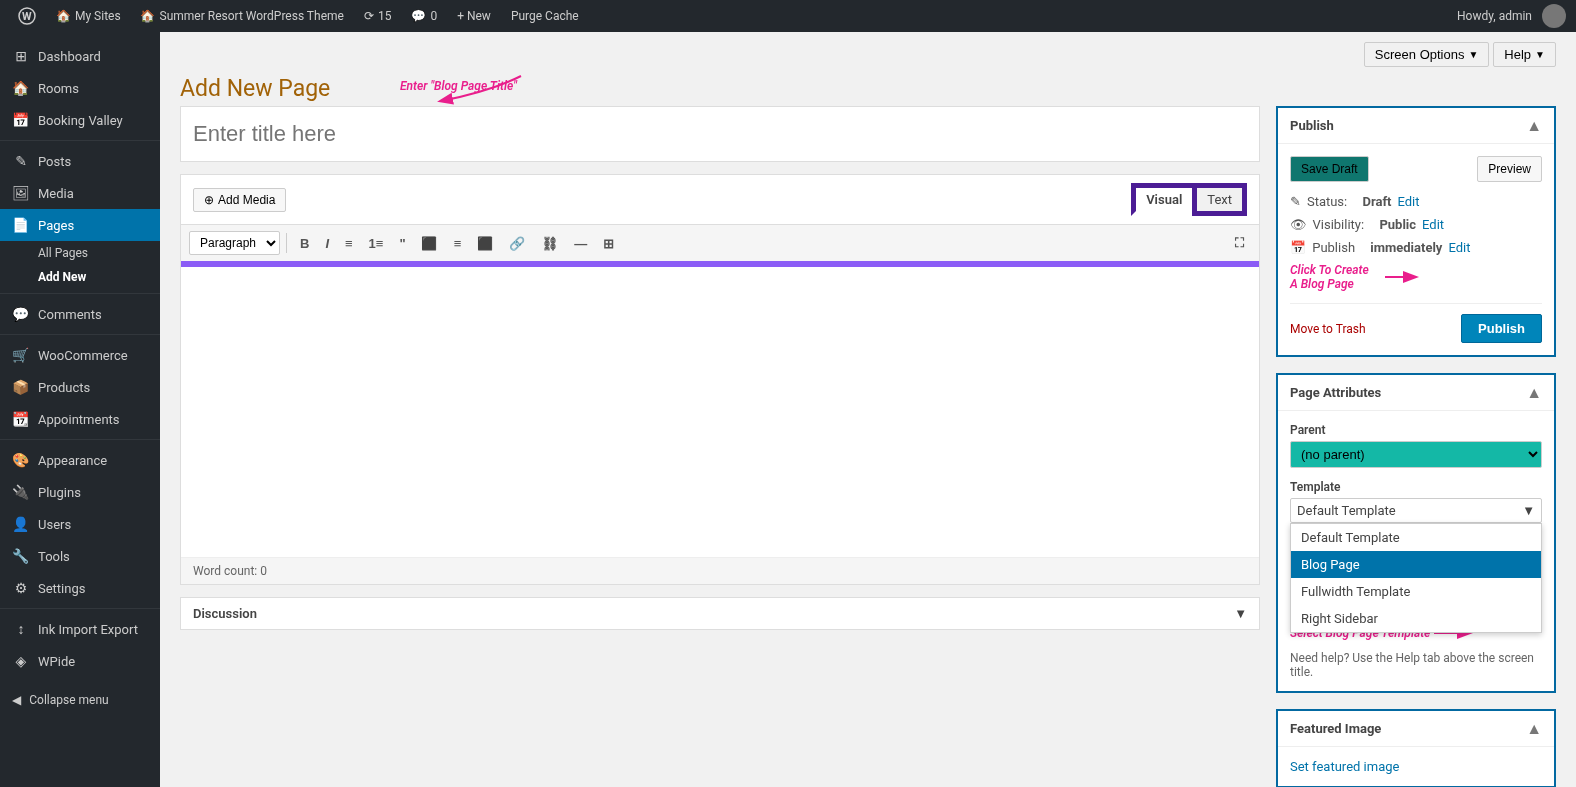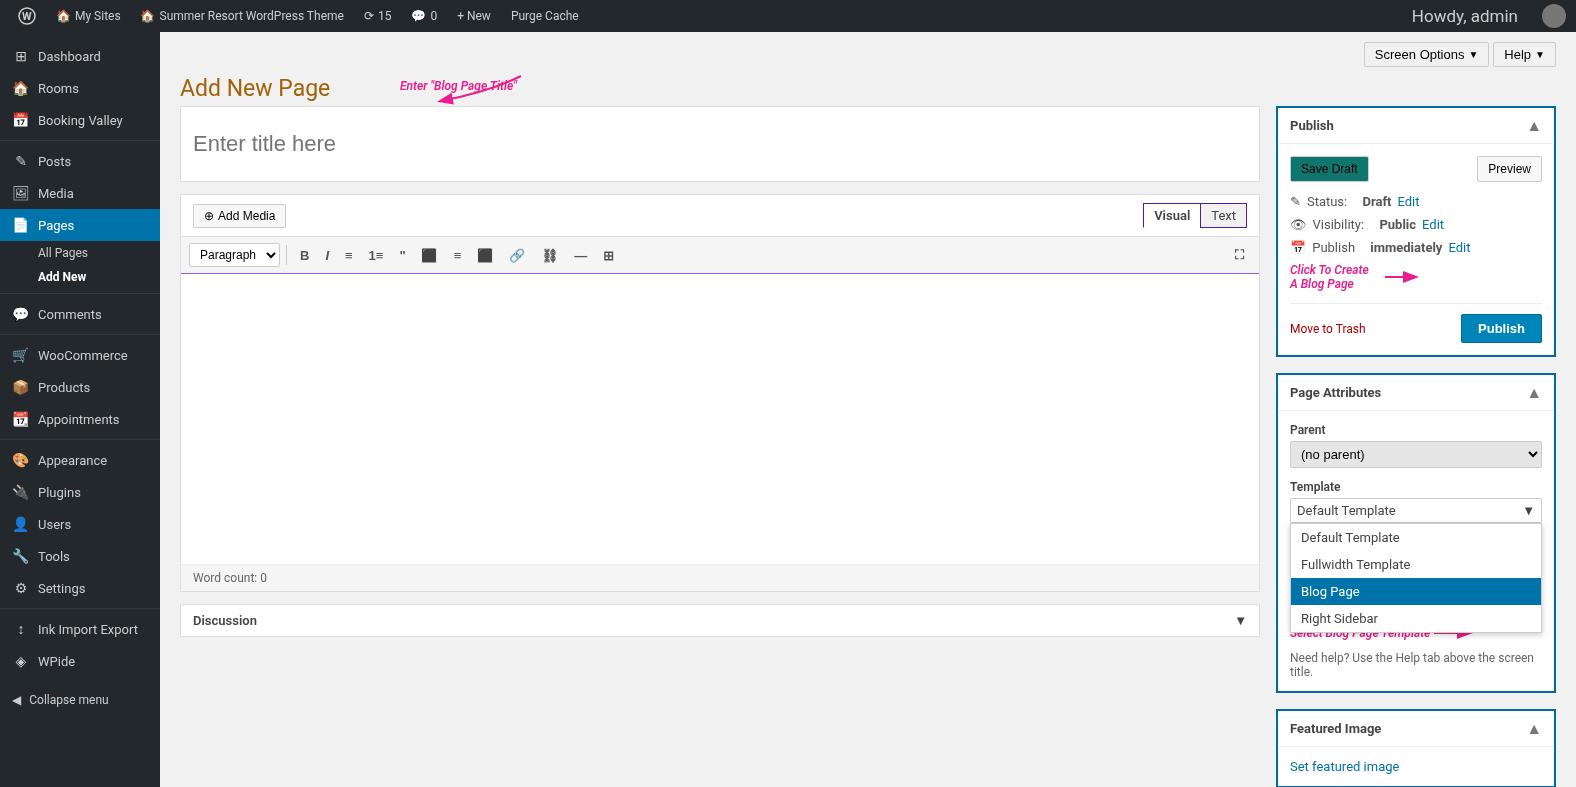--- a/index.html
+++ b/index.html
@@ -12,21 +12,21 @@
       height: 32px;
       display: flex;
       align-items: center;
       padding: 0 10px;
       position: fixed;
       top: 0; left: 0; right: 0;
       z-index: 1000;
     }
     .adminbar-items { display: flex; align-items: center; gap: 4px; flex: 1; }
     .adminbar-item { color: #ccc; font-size: 12px; padding: 0 8px; cursor: pointer; display: flex; align-items: center; gap: 4px; }
-    .adminbar-right { margin-left: auto; color: #ccc; font-size: 17px; display: flex; align-items: center; gap: 24px; }
+    .adminbar-right { margin-left: auto; color: #ccc; font-size: 12px; display: flex; align-items: center; gap: 10px; }
     .wp-logo { color: #ccc; font-size: 18px; }
 
     
     #layout { display: flex; margin-top: 32px; min-height: calc(100vh - 32px); }
 
     
     #sidebar {
       width: 160px;
       background: #23282d;
       color: #ccc;
@@ -71,21 +71,21 @@
       display: flex; align-items: center; gap: 4px;
     }
 
     
     #content-wrap { display: flex; gap: 16px; }
     #editor-area { flex: 1; min-width: 0; }
 
     
     .title-input {
       width: 100%;
-      padding: 24px 12px;
+      padding: 14px 12px;
       font-size: 22px;
       border: 1px solid #ddd;
       background: #fff;
       color: #888;
       margin-bottom: 12px;
       outline: none;
     }
 
     
     .editor-container { background: #fff; border: 1px solid #ddd; }
@@ -97,30 +97,30 @@
       font-size: 12px;
       cursor: pointer;
       display: flex; align-items: center; gap: 4px;
       border-radius: 2px;
     }
     .visual-text-tabs { display: flex; }
     .vt-tab {
       padding: 4px 10px;
       font-size: 13px;
       cursor: pointer;
-      border: 1px solid #4c1d95;
+      border: 5px solid #4c1d95;
       background: #f1f1f1;
     }
     .vt-tab.active { background: #fff; border-bottom-color: #fff; font-weight: 600; }
     .vt-tab:first-child { border-right: none; }
 
     
     .format-toolbar {
       background: #f5f5f5;
-      border-bottom: 1px solid #8b5cf6;
+      border-bottom: 6px solid #8b5cf6;
       padding: 6px 8px;
       display: flex;
       align-items: center;
       gap: 2px;
     }
     .fmt-btn {
       background: none;
       border: 1px solid transparent;
       padding: 3px 6px;
       cursor: pointer;
@@ -220,21 +220,21 @@
       font-weight: 600;
     }
 
     
     .attr-label { font-size: 12px; font-weight: 600; margin-bottom: 4px; color: #444; }
     .attr-select {
       width: 100%;
       padding: 4px 6px;
       font-size: 13px;
       border: 1px solid #ccc;
-      background: #e5e5e5;
+      background: #14b8a6;
       border-radius: 2px;
       margin-bottom: 12px;
     }
 
     
     .template-dropdown-wrap { position: relative; }
     .template-select-box {
       width: 100%;
       padding: 4px 6px;
       font-size: 13px;
@@ -587,22 +587,22 @@
 
             
             <div class="template-dropdown-wrap">
               <div class="template-select-box">
                 <span>Default Template</span>
                 <span>▼</span>
               </div>
 
               <div class="dropdown-open">
                 <div class="dropdown-option">Default Template</div>
+                <div class="dropdown-option selected">Blog Page</div>
                 <div class="dropdown-option">Fullwidth Template</div>
-                <div class="dropdown-option selected">Blog Page</div>
                 <div class="dropdown-option">Right Sidebar</div>
               </div>
             </div>
 
             
             <div style="display:flex; align-items:center; gap:4px; margin-top: 100px; pointer-events:none; position:relative; z-index:10;">
               <span class="annotation">Select Blog Page Template</span>
               <svg width="50" height="20" style="overflow:visible;">
                 <defs>
                     <marker id="arr3" markerWidth="8" markerHeight="8" refX="6" refY="3" orient="auto">

